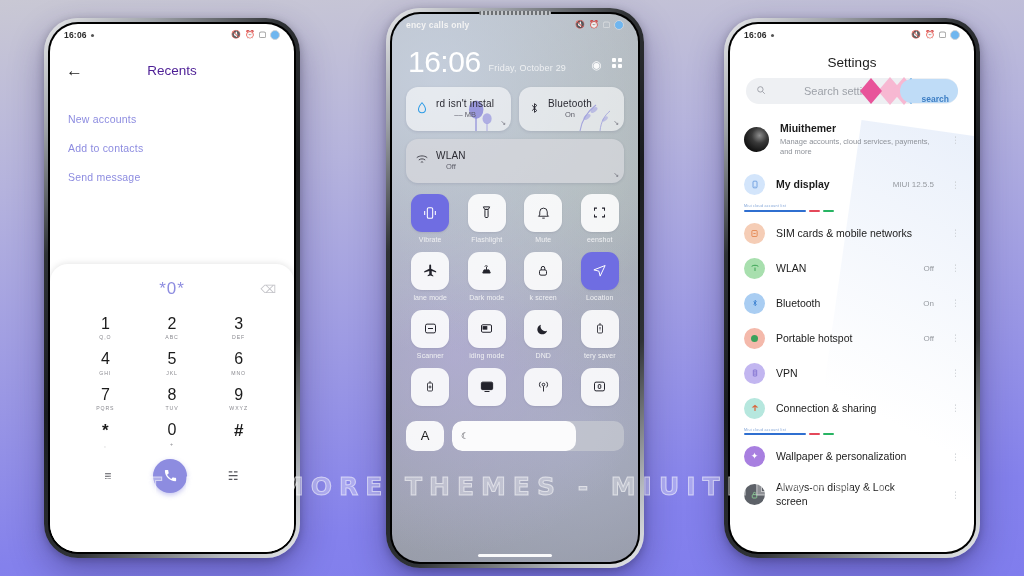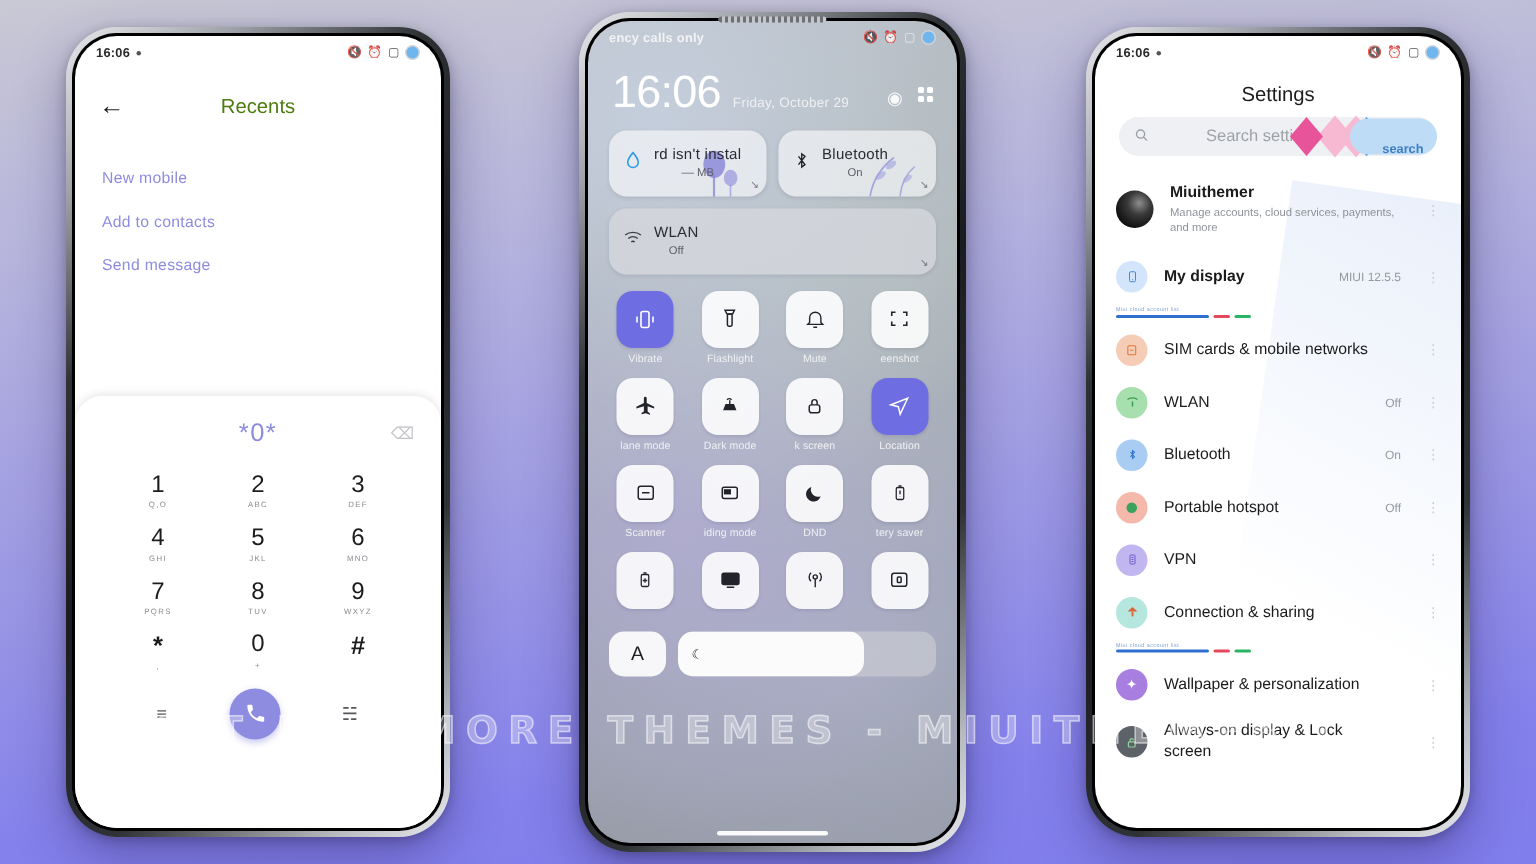--- a/index.html
+++ b/index.html
@@ -61,21 +61,21 @@
     width: 10px; height: 10px; border-radius: 50%;
     background: #6fb6ef; border: 1.4px solid #cfd3d8;
   }
 
   
   #phone-left .screen { background: #fff; display: flex; flex-direction: column; }
   .rec-header {
     display: flex; align-items: center; padding: 8px 16px 0 16px; height: 40px;
   }
   .back-arrow { width: 20px; font-size: 17px; color: #1c1c1c; line-height: 1; cursor: pointer; }
-  .rec-title { flex: 1; text-align: center; font-size: 13.5px; color: #4d7c0f; margin-right: 20px; }
+  .rec-title { flex: 1; text-align: center; font-size: 13.5px; color: #4c1d95; margin-right: 20px; }
   .rec-list { padding: 18px 18px 0 18px; }
   .rec-item {
     font-size: 10.5px; color: #8d8ce0; padding: 8.5px 0; letter-spacing: .2px;
   }
   .dial-sheet {
     margin-top: auto; background: #fff; border-radius: 18px 18px 0 0;
     box-shadow: 0 -1px 6px rgba(0,0,0,.10);
     padding: 10px 0 8px 0; height: 288px; position: relative; z-index: 4;
   }
   .dial-number-row {
@@ -253,21 +253,21 @@
           <span class="sb-bat"></span>
         </div>
       </div>
 
       <div class="rec-header">
         <div class="back-arrow">←</div>
         <div class="rec-title">Recents</div>
       </div>
 
       <div class="rec-list">
-        <div class="rec-item">New mobile</div>
+        <div class="rec-item">New accounts</div>
         <div class="rec-item">Add to contacts</div>
         <div class="rec-item">Send message</div>
       </div>
 
       <div class="dial-sheet">
         <div class="dial-number-row">
           <div class="dial-number">*0*</div>
           <div class="dial-del">⌫</div>
         </div>
 

